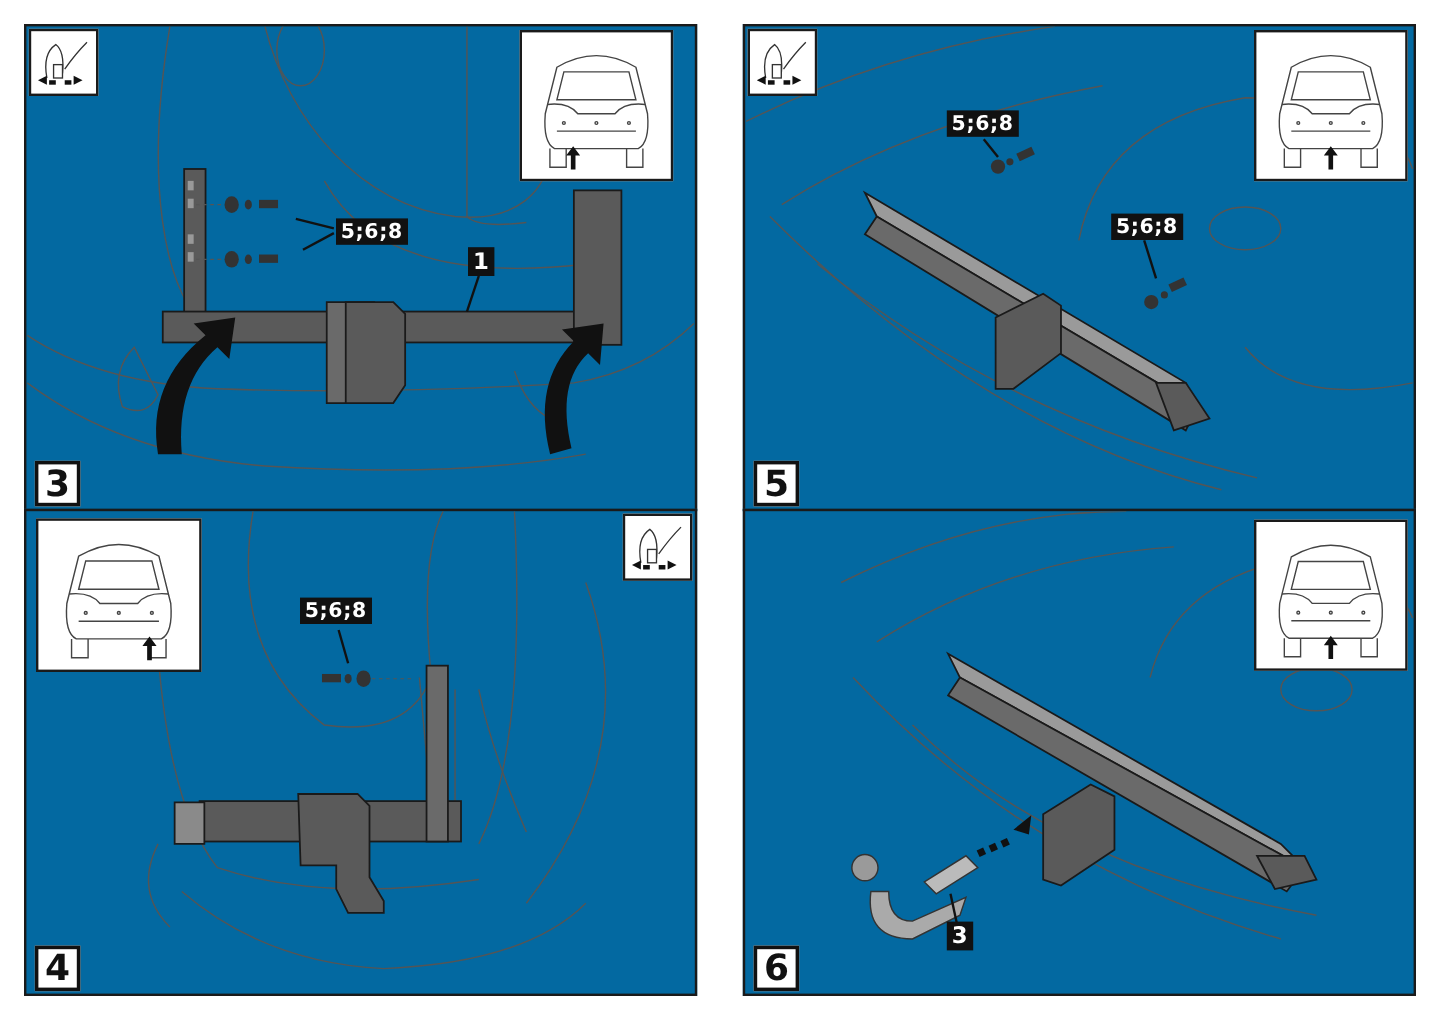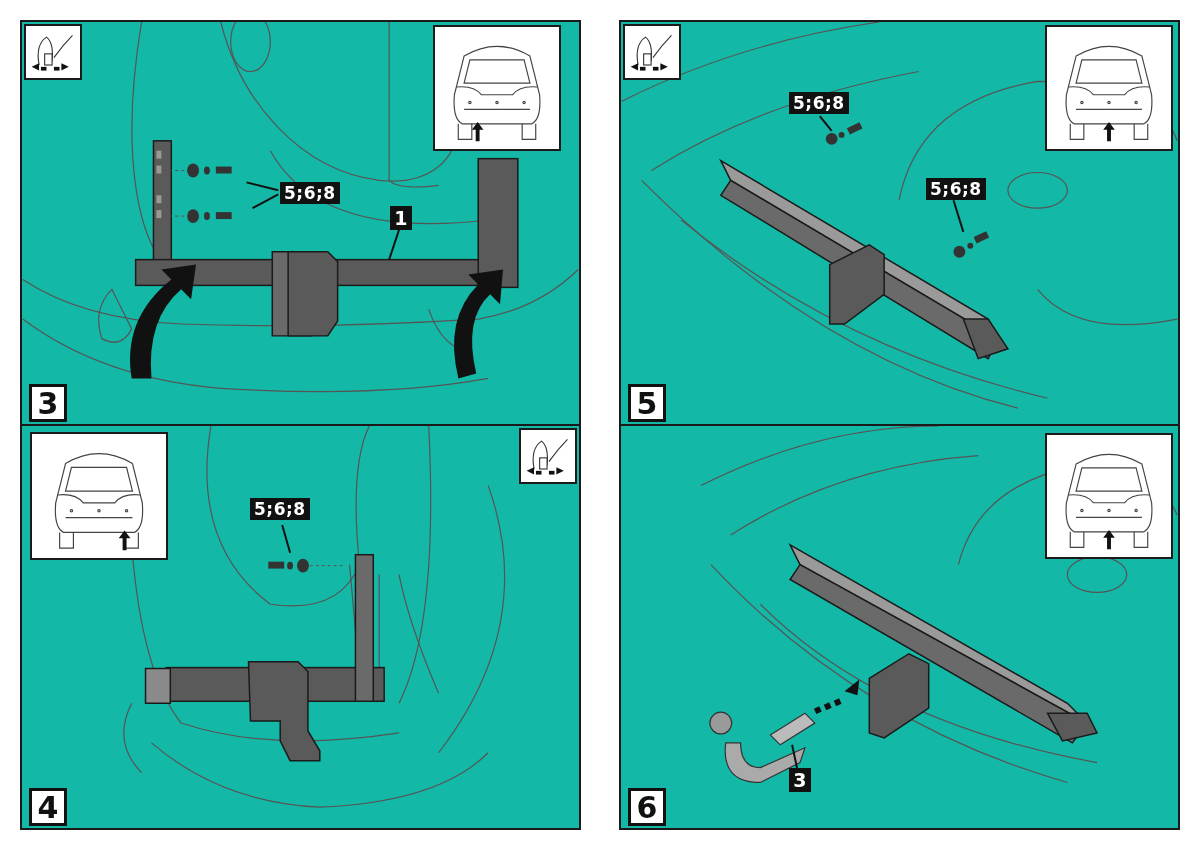--- a/index.html
+++ b/index.html
@@ -1,17 +1,17 @@
 <!DOCTYPE html>
 <html><head>
 <meta charset="utf-8">
 <style>
   html,body{margin:0;padding:0;background:#ffffff;}
   body{width:1200px;height:848px;position:relative;overflow:hidden;font-family:"DejaVu Sans",sans-serif;}
-  .panel{position:absolute;border:2px solid #1a1a1a;box-sizing:border-box;background:#14b8a6;overflow:hidden;}
+  .panel{position:absolute;border:2px solid #1a1a1a;box-sizing:border-box;background:#0369a1;overflow:hidden;}
   .panel svg.art{position:absolute;left:0;top:0;width:100%;height:100%;}
   .step-num{position:absolute;width:38px;height:38px;border:3px solid #111;box-sizing:border-box;background:#fff;
     display:flex;align-items:center;justify-content:center;font:bold 30px "DejaVu Sans",sans-serif;color:#111;}
   .callout{position:absolute;background:#111;color:#fff;font:bold 17px "DejaVu Sans",sans-serif;padding:1px 4px;line-height:20px;letter-spacing:0.5px;}
   .callout.sq{width:22px;height:24px;padding:0;display:flex;align-items:center;justify-content:center;font-size:19px;}
   .tool-box{position:absolute;width:58px;height:56px;border:2px solid #1a1a1a;box-sizing:border-box;background:#fff;}
   .car-box{position:absolute;width:128px;height:126px;border:2px solid #1a1a1a;box-sizing:border-box;background:#fff;}
   .tool-box svg,.car-box svg{width:100%;height:100%;display:block;}
 </style>
 </head>

